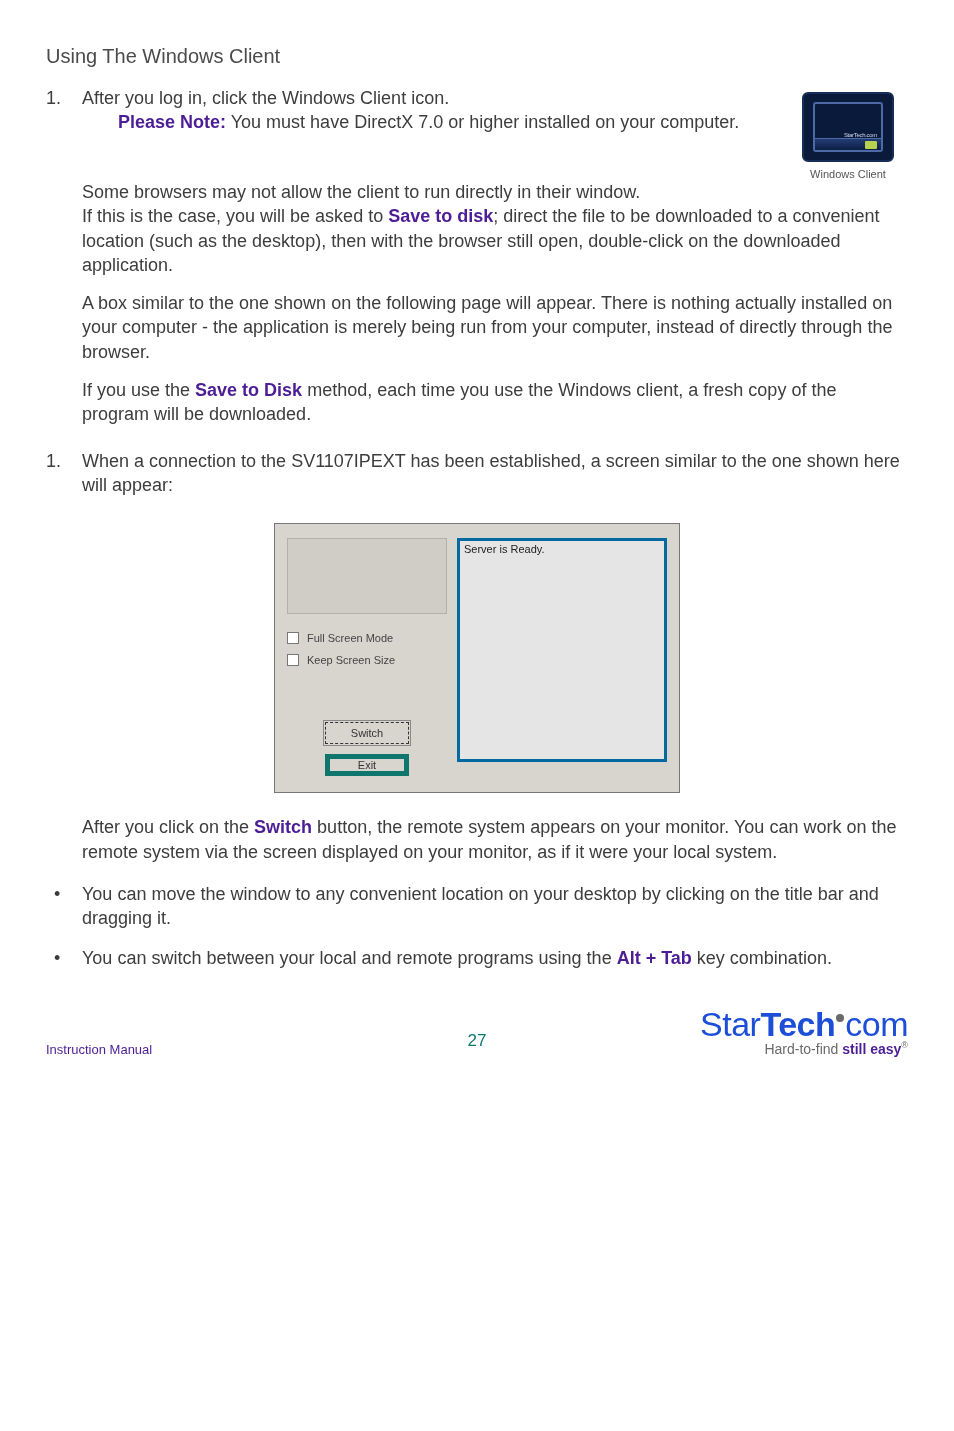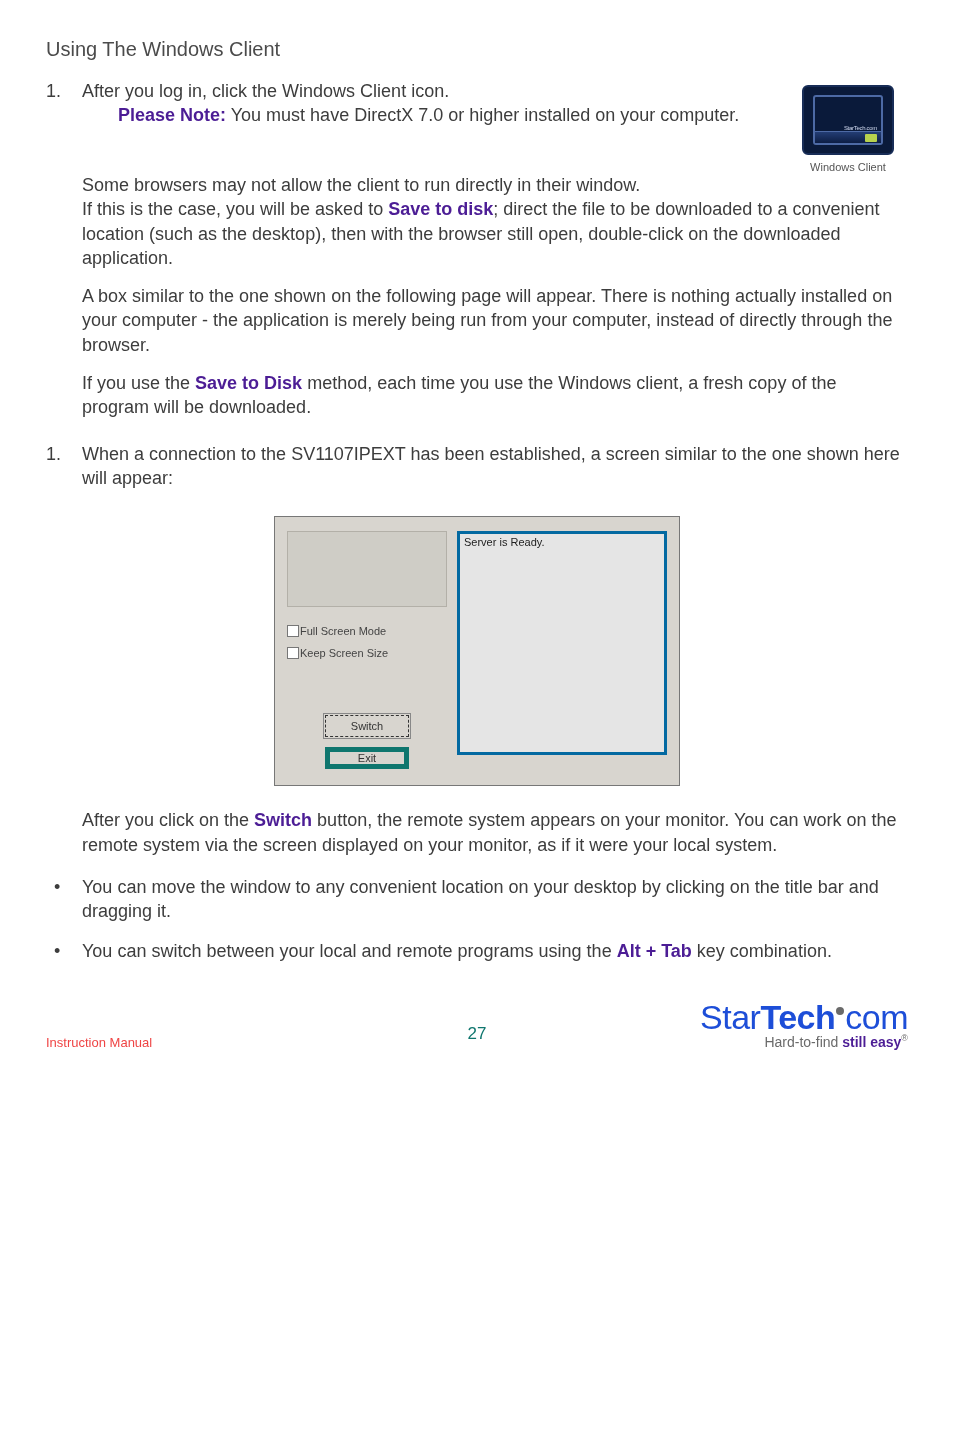--- a/index.html
+++ b/index.html
@@ -1,17 +1,17 @@
 <!DOCTYPE html>
 <html><head>
 <meta charset="utf-8">
 <style>
   * { box-sizing: border-box; margin: 0; padding: 0; }
   html, body { width: 954px; height: 1431px; background: #fff; font-family: "Segoe UI", "Myriad Pro", Arial, sans-serif; color: #333; }
-  .page { position: relative; width: 954px; height: 1076px; padding: 38px 46px 16px 46px; }
+  .page { position: relative; width: 954px; height: 1076px; padding: 38px 46px 16px 46px; margin-top: 7px; }
 
   h2.section-title { font-size: 20px; font-weight: 400; color: #4b4b4b; margin-bottom: 18px; }
 
   .row { display: flex; }
   .main-col { flex: 1; }
   .icon-col { width: 120px; display: flex; flex-direction: column; align-items: center; padding-top: 6px; }
 
   ol.steps { list-style: none; counter-reset: step; font-size: 18px; color: #3d3d3d; line-height: 1.35; }
   ol.steps > li { position: relative; padding-left: 36px; margin-bottom: 26px; }
   ol.steps > li::before { counter-increment: step; content: counter(step) "."; position: absolute; left: 0; top: 0; font-size: 18px; color: #3d3d3d; }
@@ -35,31 +35,31 @@
   .dialog-wrap { display:flex; justify-content:center; margin: 10px 0 22px 0; }
   .dialog { width: 406px; border: 1px solid #777; background: #d8d5cf; font-family: Tahoma, Arial, sans-serif; font-size: 11px; color:#333; }
   .dlg-title { height: 22px; background: linear-gradient(#1b2e8f, #0a1a5c); display:flex; align-items:center; padding: 0 2px; }
   .dlg-title-icon { width:16px; height:16px; background:#fff; border:1px solid #334; margin-right:4px; position:relative; }
   .dlg-title-icon::after{ content:""; position:absolute; left:3px; top:3px; width:8px; height:8px; border:1px solid #245; border-radius:50%; }
   .dlg-title-text { flex:1; color:#fff; font-weight:700; font-size:12px; }
   .dlg-close { width:18px; height:16px; background:#c9c6bf; border:1px solid #888; color:#222; font-size:11px; line-height:13px; text-align:center; }
   .dlg-body { display:flex; gap: 10px; padding: 14px 12px 16px 12px; }
   .dlg-left { width: 160px; display:flex; flex-direction:column; }
   .dlg-preview { height: 76px; background:#cfcdc6; border:1px solid #b3b0a8; margin-bottom: 18px; }
-  .dlg-check { display:flex; align-items:center; gap:1px; margin-bottom:10px; color:#444; }
+  .dlg-check { display:flex; align-items:center; gap:8px; margin-bottom:10px; color:#444; }
   .dlg-check .box { width:12px; height:12px; border:1px solid #777; background:#fff; }
   .dlg-btns { margin-top: 46px; display:flex; flex-direction:column; align-items:center; gap:10px; }
   .dlg-btn { width: 84px; height: 22px; border:5px solid #0f766e; background:#d8d5cf; font-size:11px; display:flex; align-items:center; justify-content:center; }
   .dlg-btn.focus { border:1px dashed #333; outline:1px solid #888; outline-offset:1px; }
   .dlg-right { flex:1; }
   .dlg-textarea { width:100%; height: 224px; border:3px solid #0369a1; background:#e5e5e5; padding:2px 4px; font-size:11px; color:#222; }
 
   
   .footer { position:absolute; left:46px; right:46px; bottom:26px; display:flex; align-items:flex-end; justify-content:space-between; }
-  .footer-left { font-size: 13px; color:#ef4444; }
+  .footer-left { font-size: 13px; color:#4c1d95; }
   .footer-center { font-size: 17px; color:#0f766e; position:absolute; left:50%; transform:translateX(-50%); bottom:6px;text-align:right; }
   .footer-logo { text-align:right; }
   .logo-main { font-size: 34px; font-weight:400; color:#1d4ed8; letter-spacing:-0.5px; }
   .logo-main .bold { font-weight:700; }
   .logo-main .dot { display:inline-block; width:8px; height:8px; border-radius:50%; background:#6a6a6a; margin:0 1px 16px 1px; vertical-align:middle; position:relative; top:-1px;}
   .logo-sub { font-size: 14px; color:#6a6a6a; margin-top:-4px; }
   .logo-sub .r { font-size:9px; vertical-align:super; }
 </style>
 </head>
 <body>

